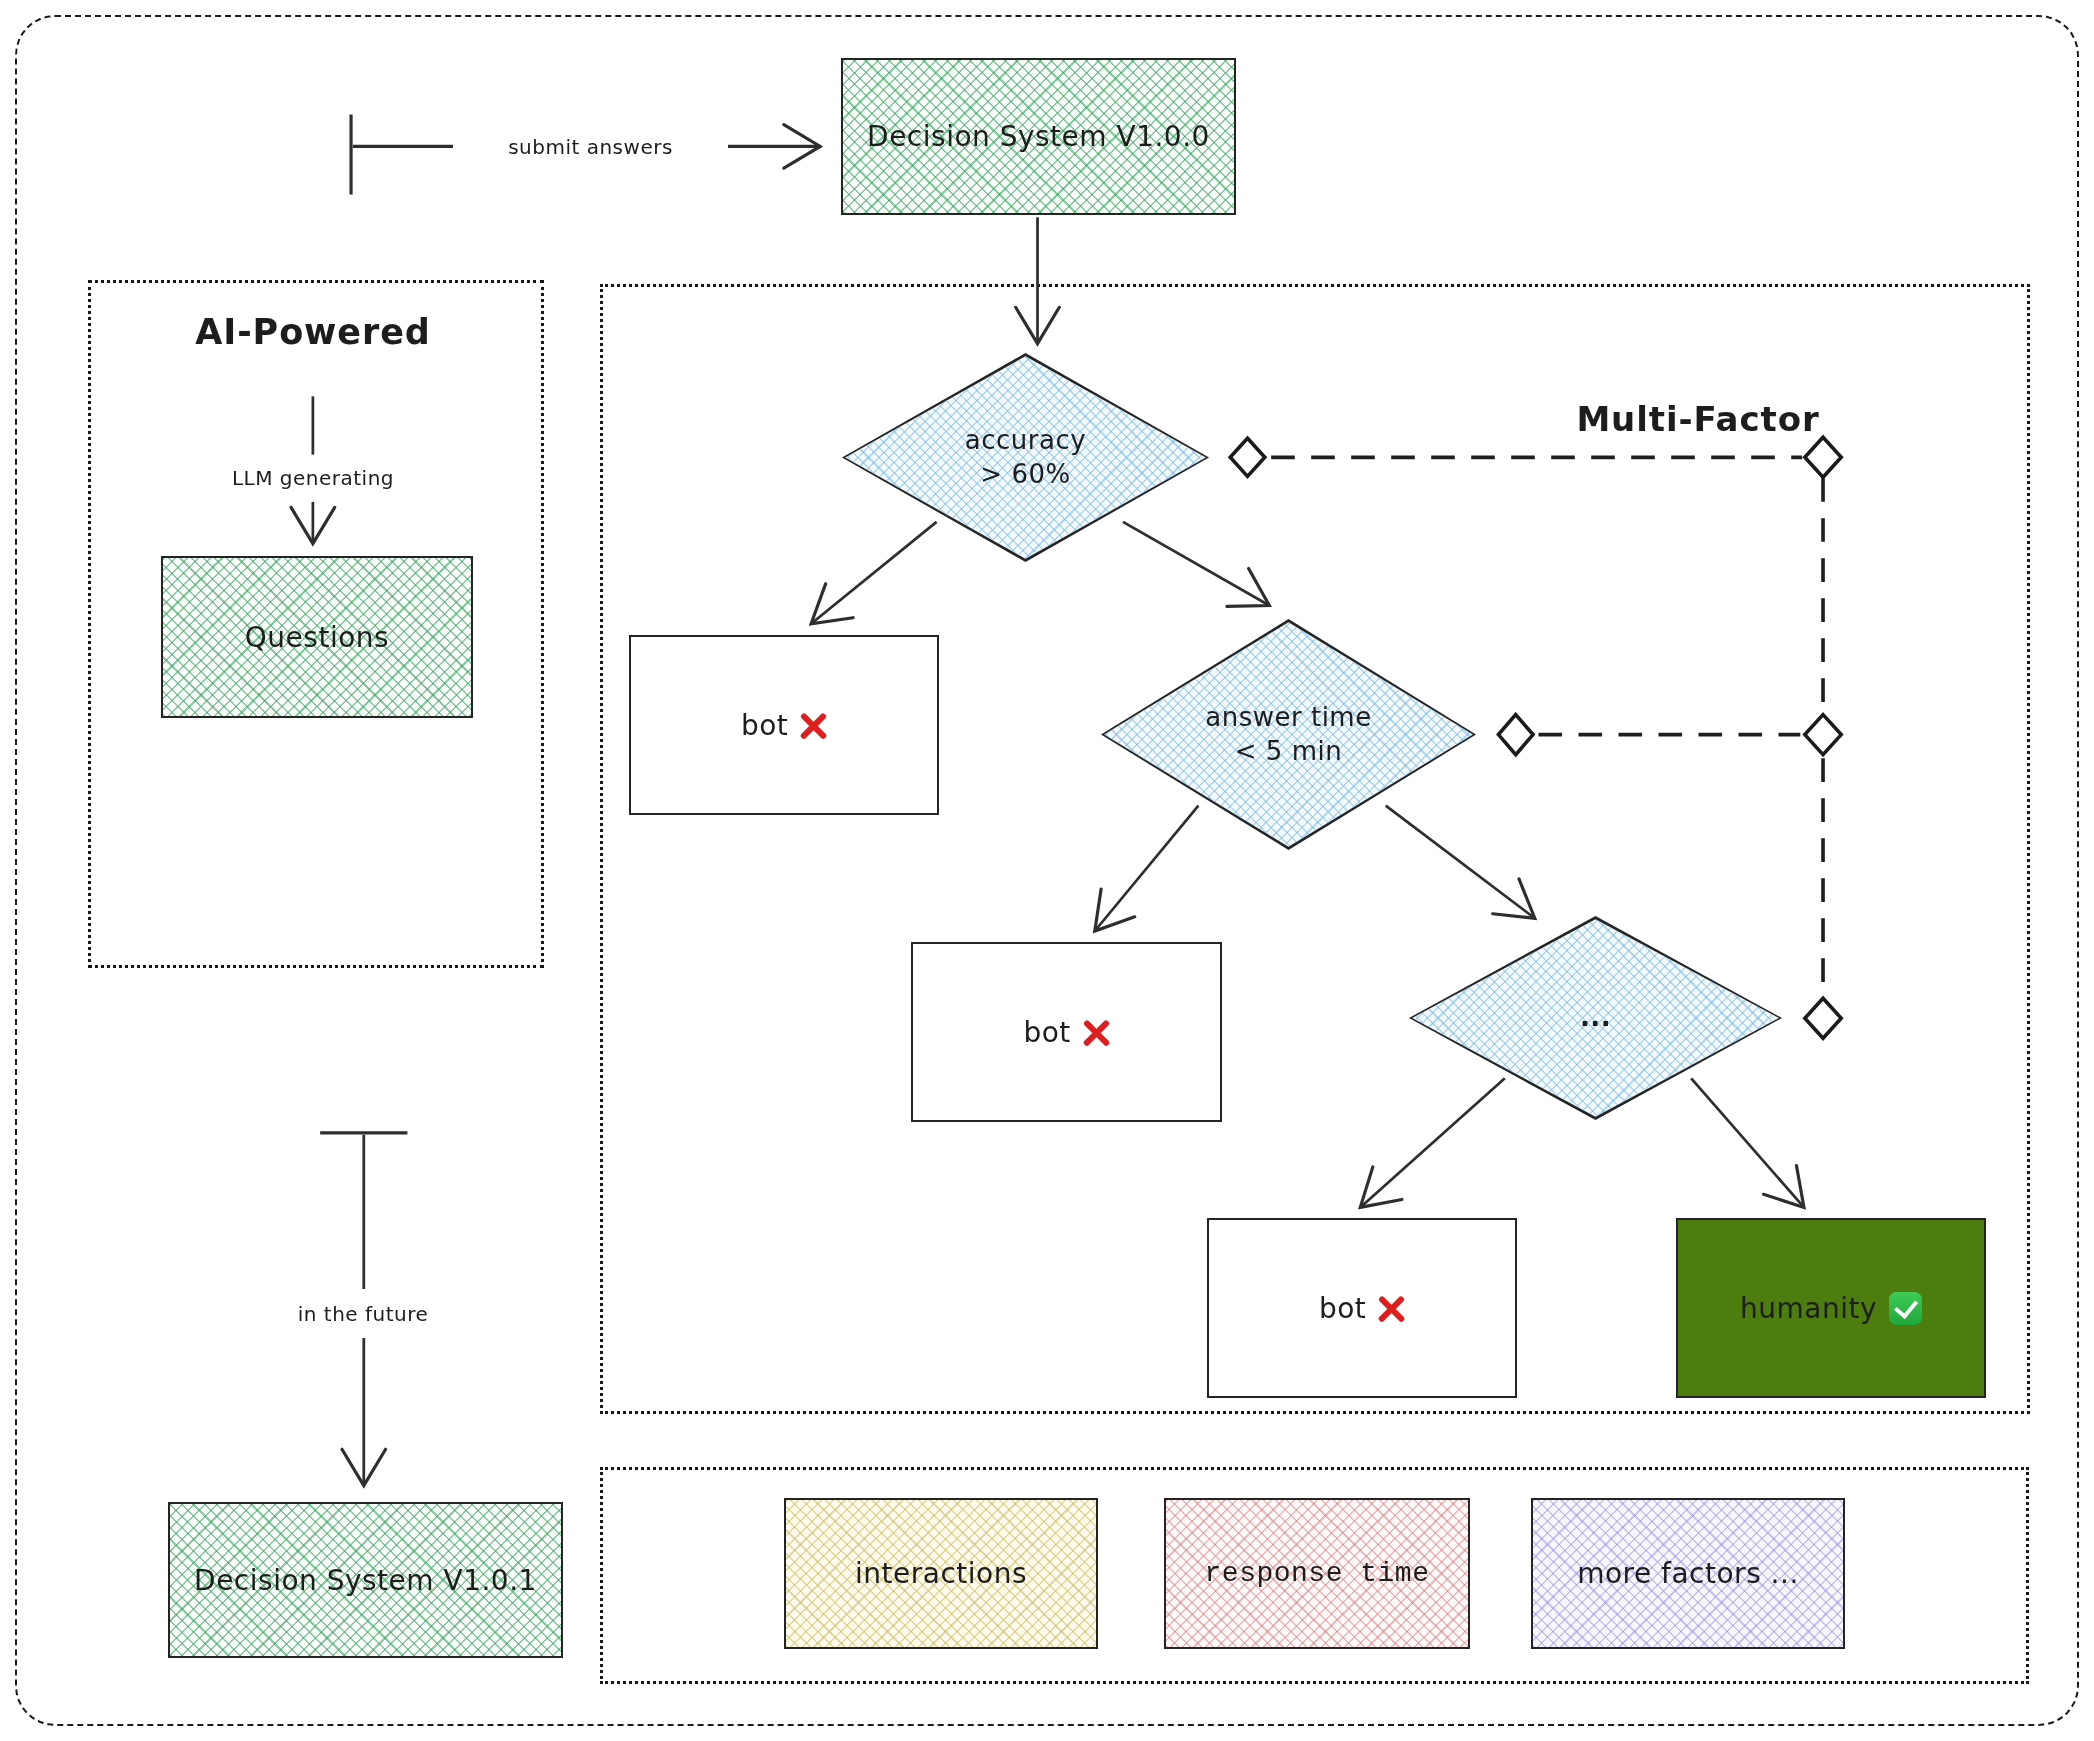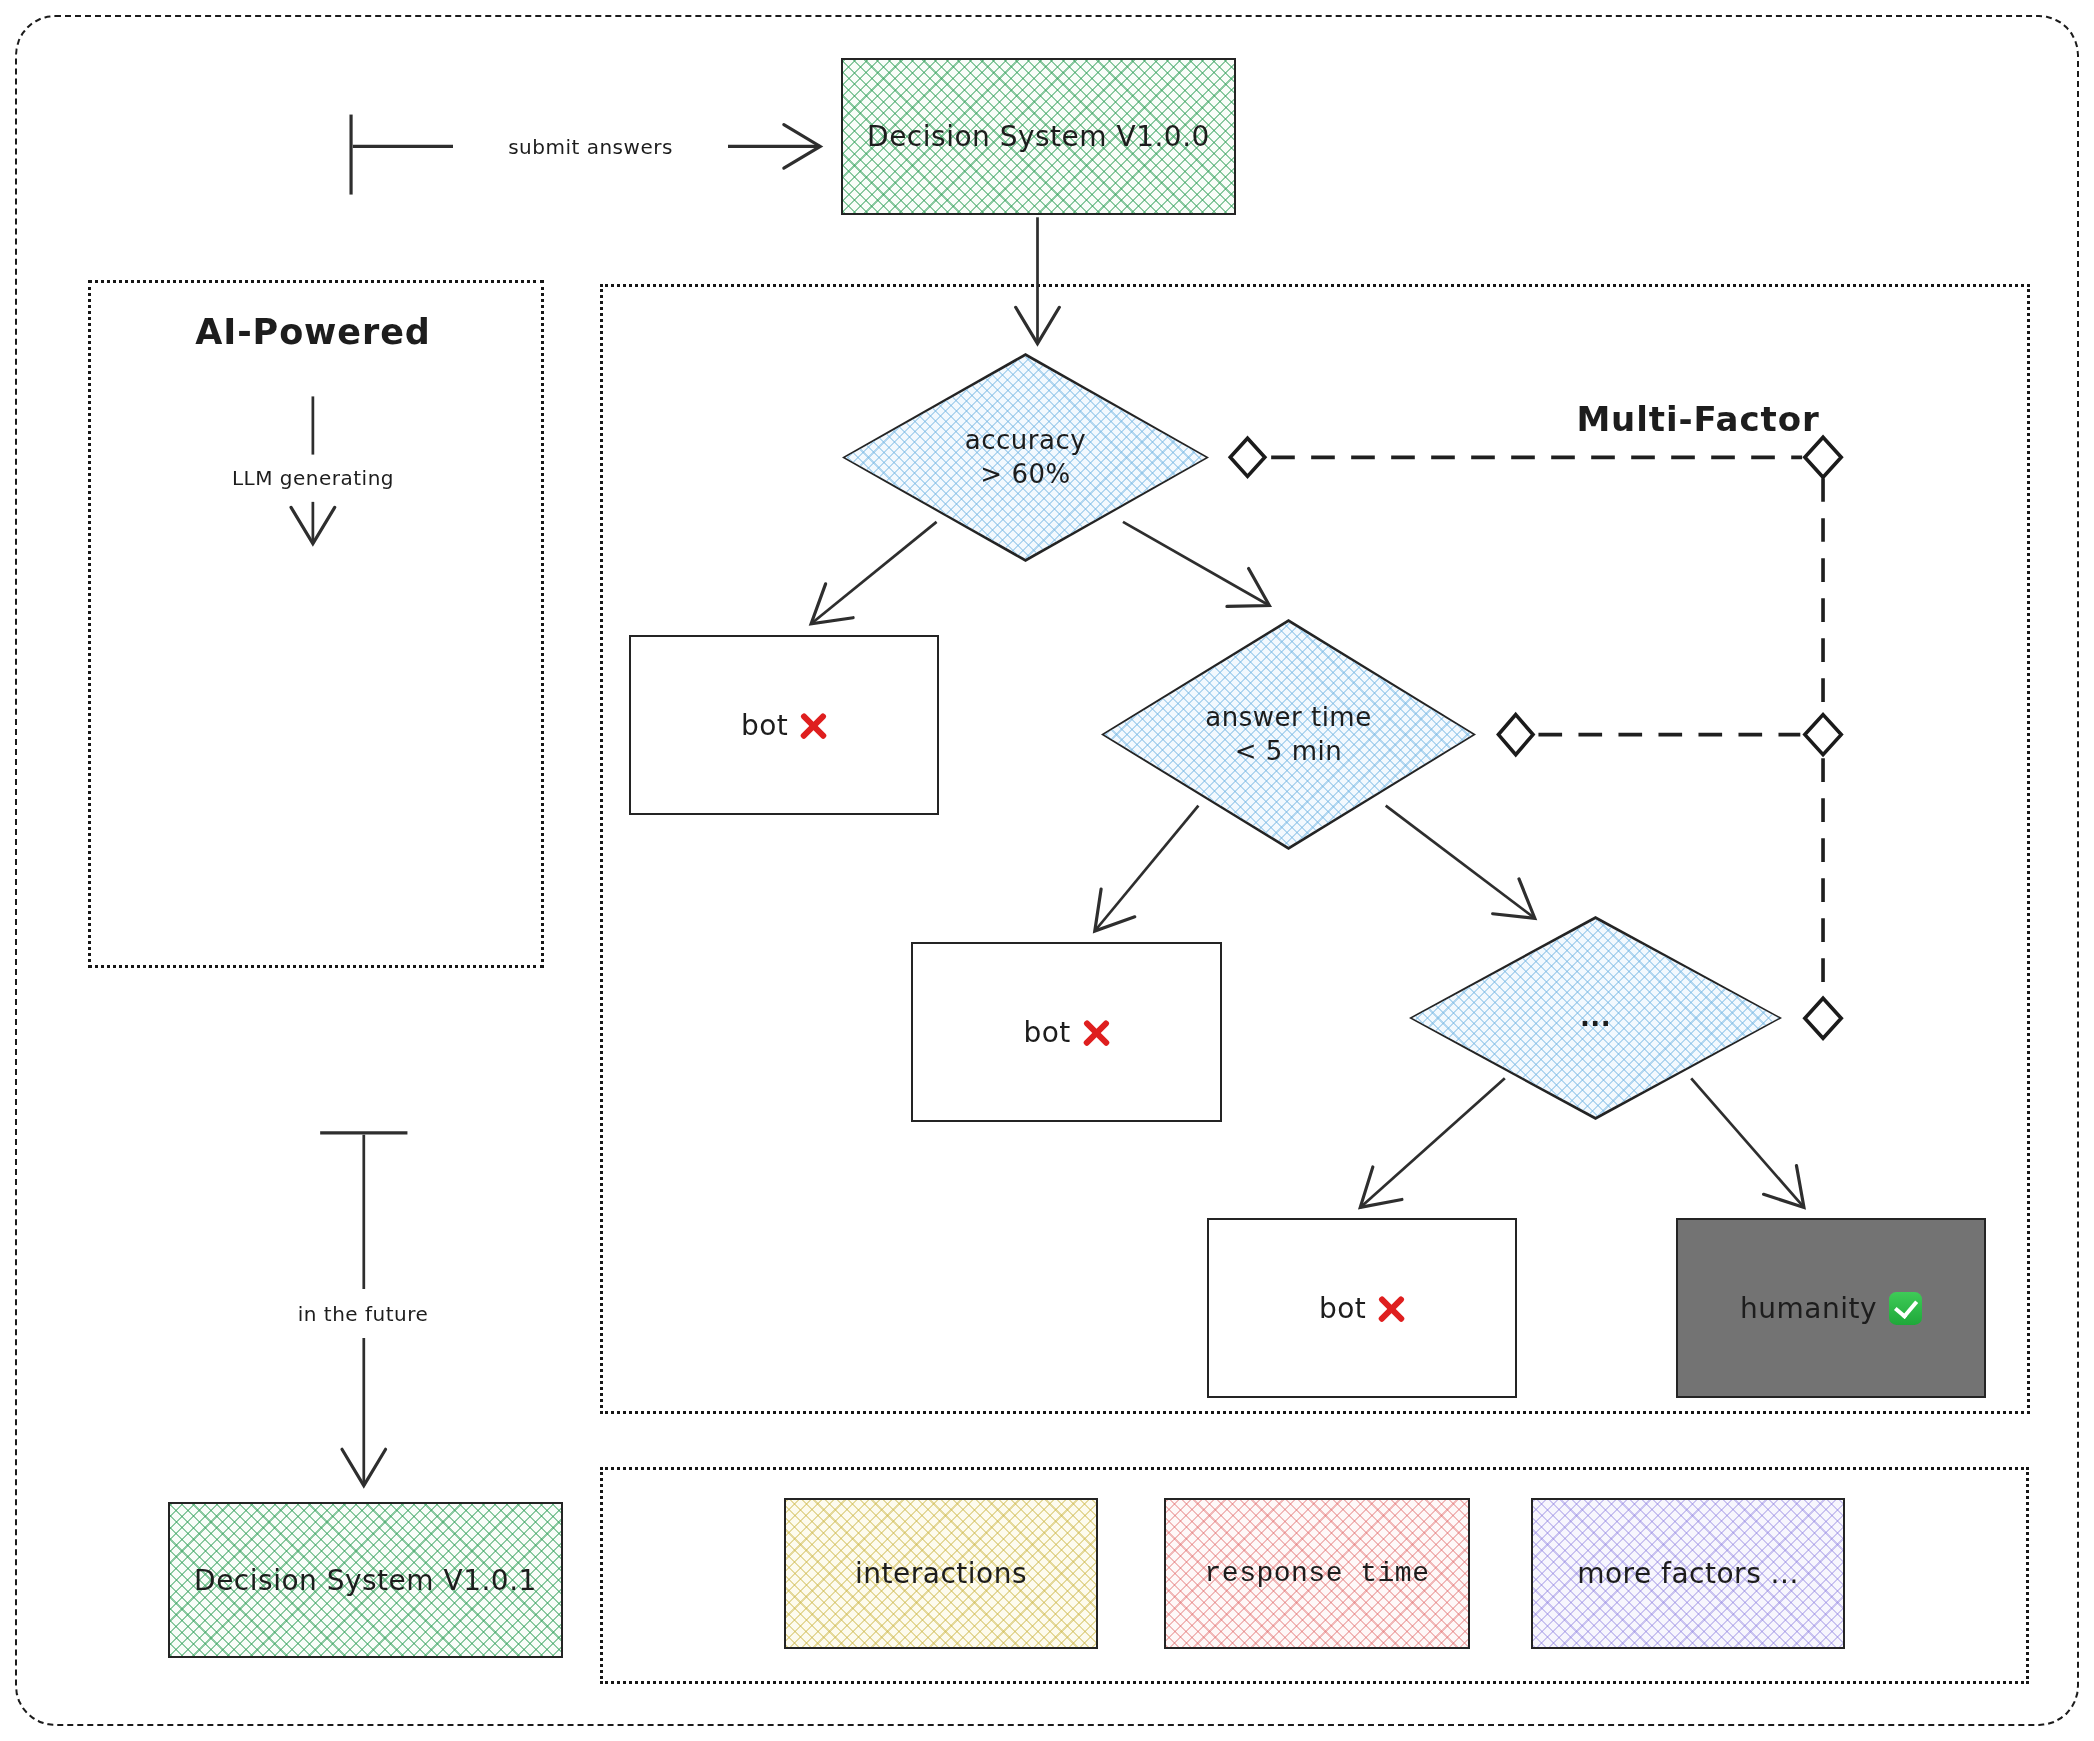--- a/index.html
+++ b/index.html
@@ -126,20 +126,23 @@
   <div class="abs node hatch-green" style="left:841px;top:58px;width:395px;height:157px;">
     <span class="lbl">Decision System V1.0.0</span>
   </div>
 
   <div class="abs panel-title" style="left:88px;top:304px;width:450px;height:55px;">
     <span>AI-Powered</span>
   </div>
   <div class="abs flow-label" style="left:88px;top:456px;width:450px;height:44px;background:transparent;">
     <span>LLM generating</span>
   </div>
+  <div class="abs node hatch-green" style="left:161px;top:556px;width:312px;height:162px;">
+    <span class="lbl">Questions</span>
+  </div>
 
   <div class="abs panel-title" style="left:1516px;top:395px;width:364px;height:47px;font-size:34px;">
     <span>Multi-Factor</span>
   </div>
 
   <div class="diamond" style="left:842px;top:353px;width:367px;height:209px;">
     <div class="d-border"></div>
     <div class="d-fill hatch-blue"></div>
     <div class="d-label">
       <span>accuracy</span>
@@ -175,21 +178,21 @@
       <span class="lbl">bot</span>
       <span class="xmark"></span>
     </div>
   </div>
   <div class="abs node" style="left:1207px;top:1218px;width:310px;height:180px;background:#ffffff;">
     <div class="outcome-content">
       <span class="lbl">bot</span>
       <span class="xmark"></span>
     </div>
   </div>
-  <div class="abs node" style="left:1676px;top:1218px;width:310px;height:180px;background:#737373;">
+  <div class="abs node" style="left:1676px;top:1218px;width:310px;height:180px;background:#4d7c0f;">
     <div class="outcome-content">
       <span class="lbl">humanity</span>
       <span class="checkbadge"></span>
     </div>
   </div>
 
   <div class="abs flow-label" style="left:225px;top:1289px;width:276px;height:49px;">
     <span>in the future</span>
   </div>
   <div class="abs node hatch-green" style="left:168px;top:1502px;width:395px;height:156px;">

